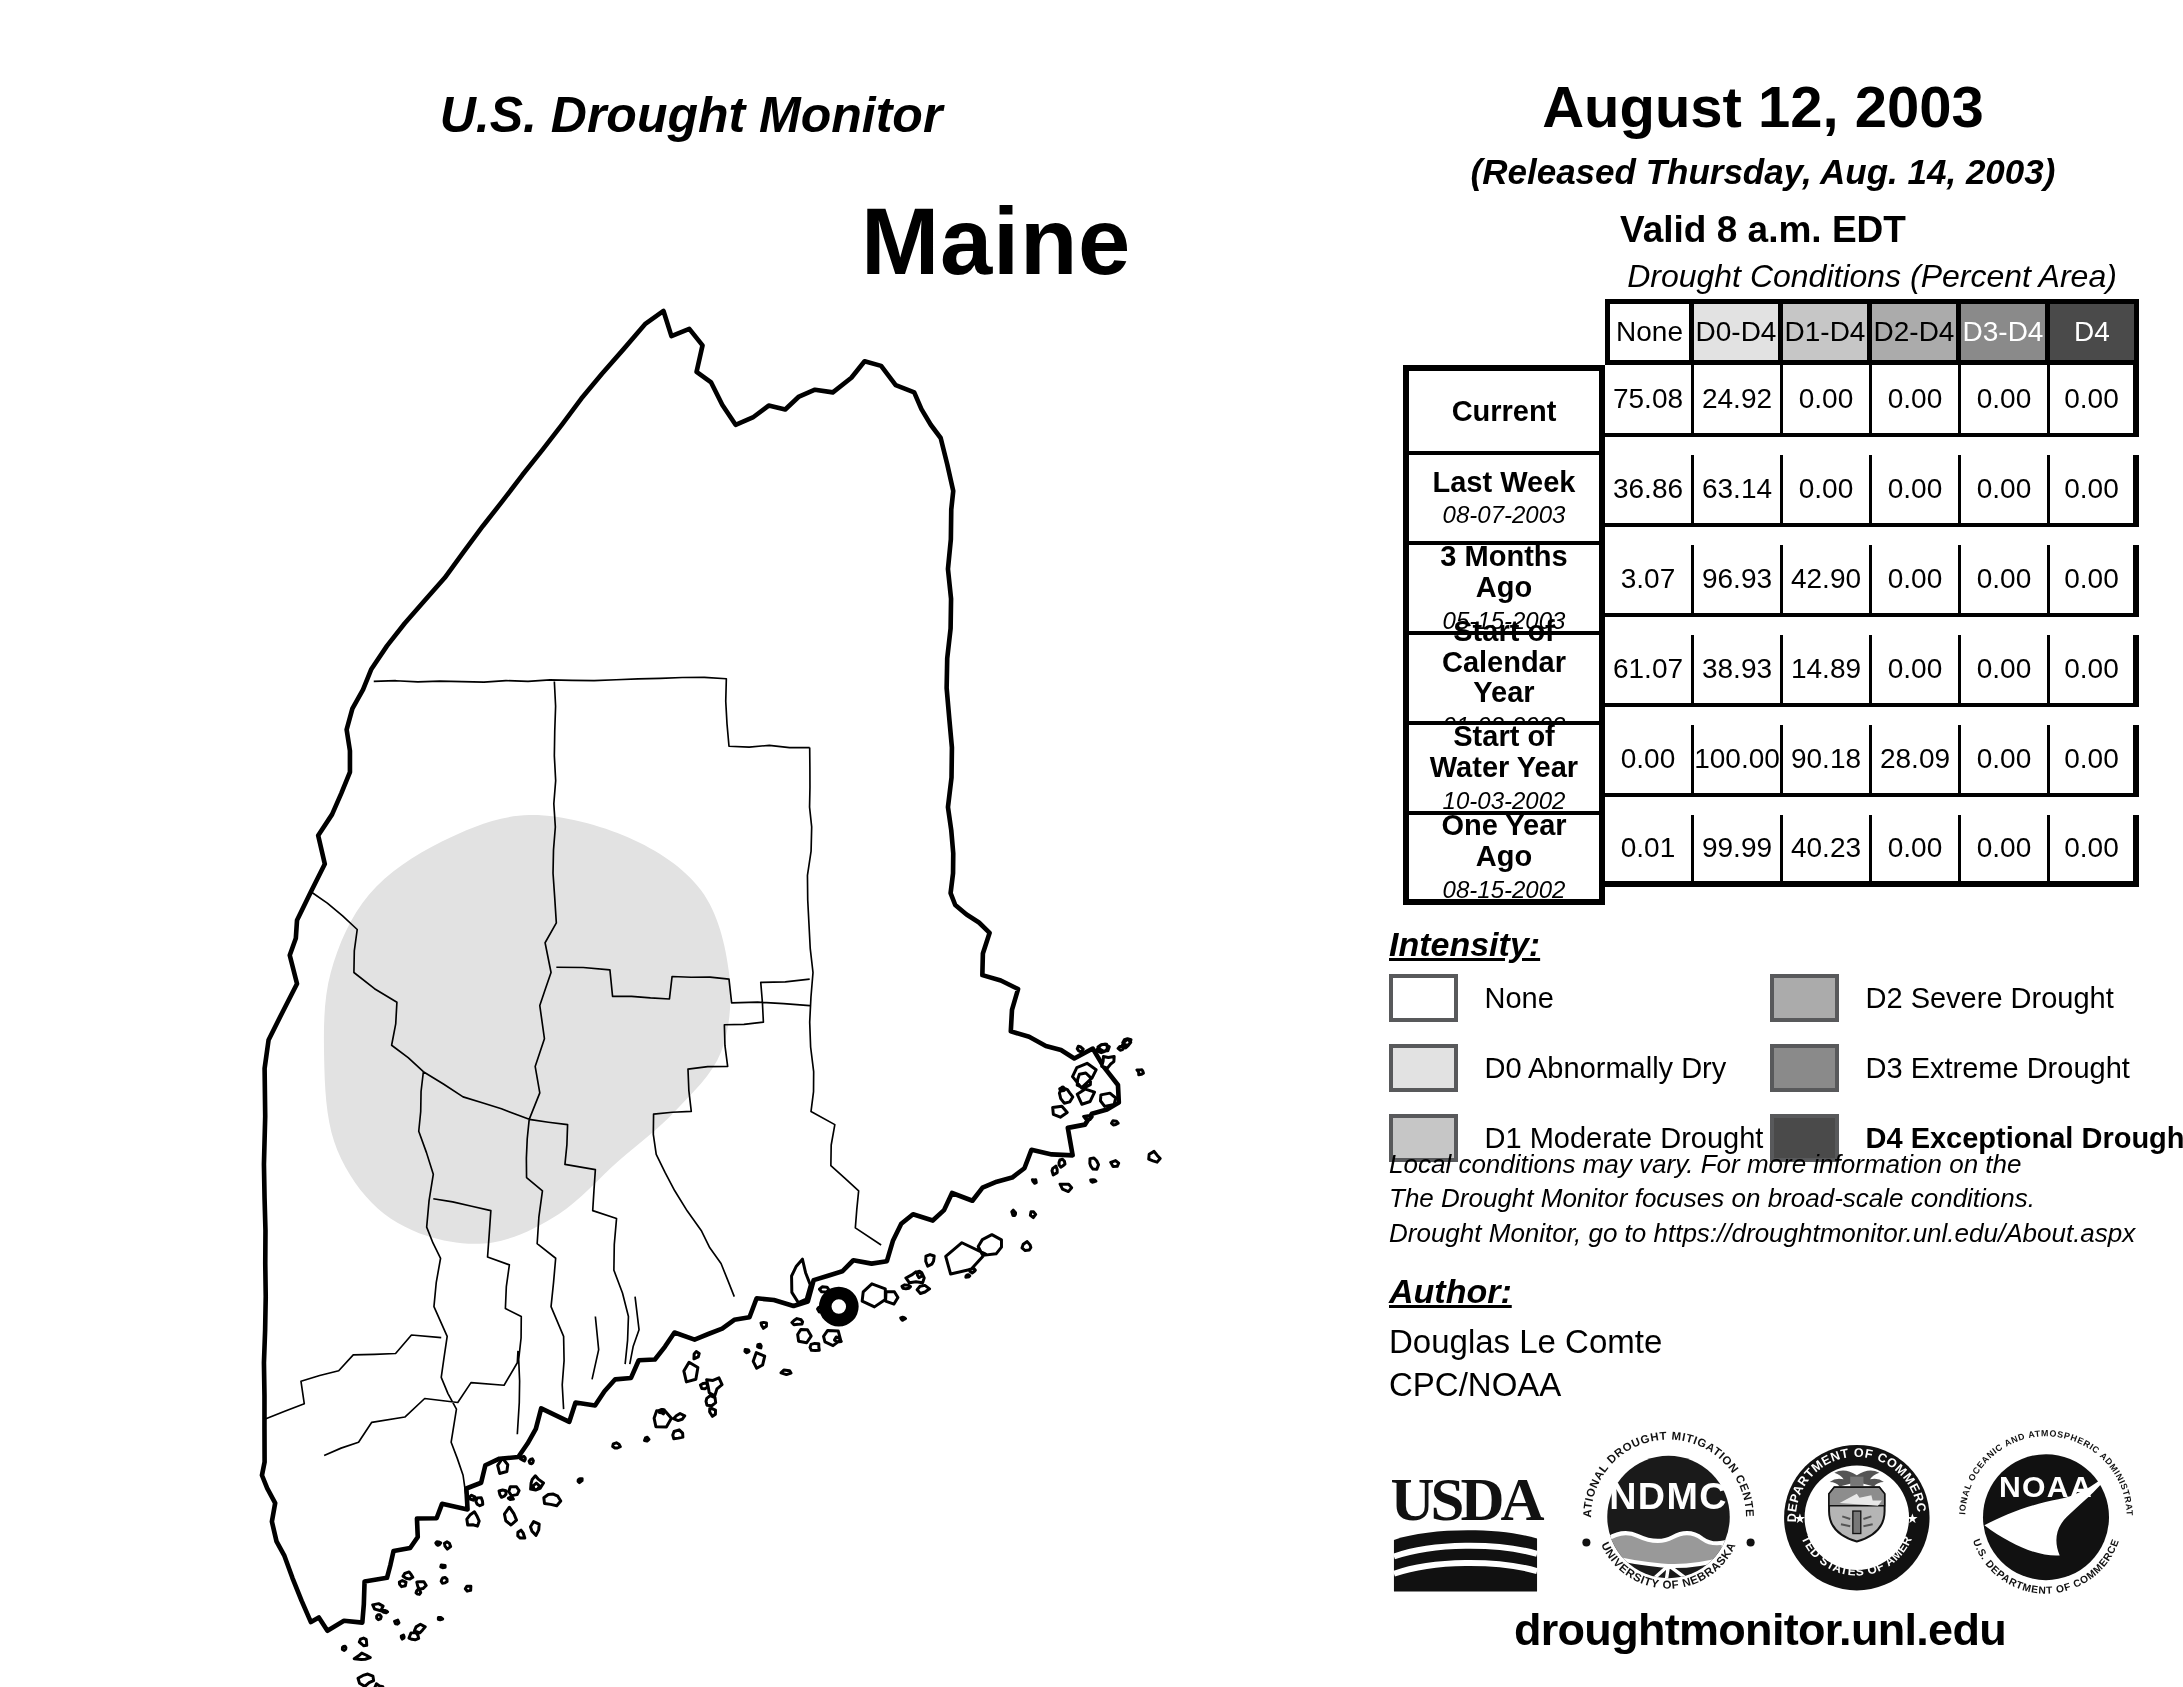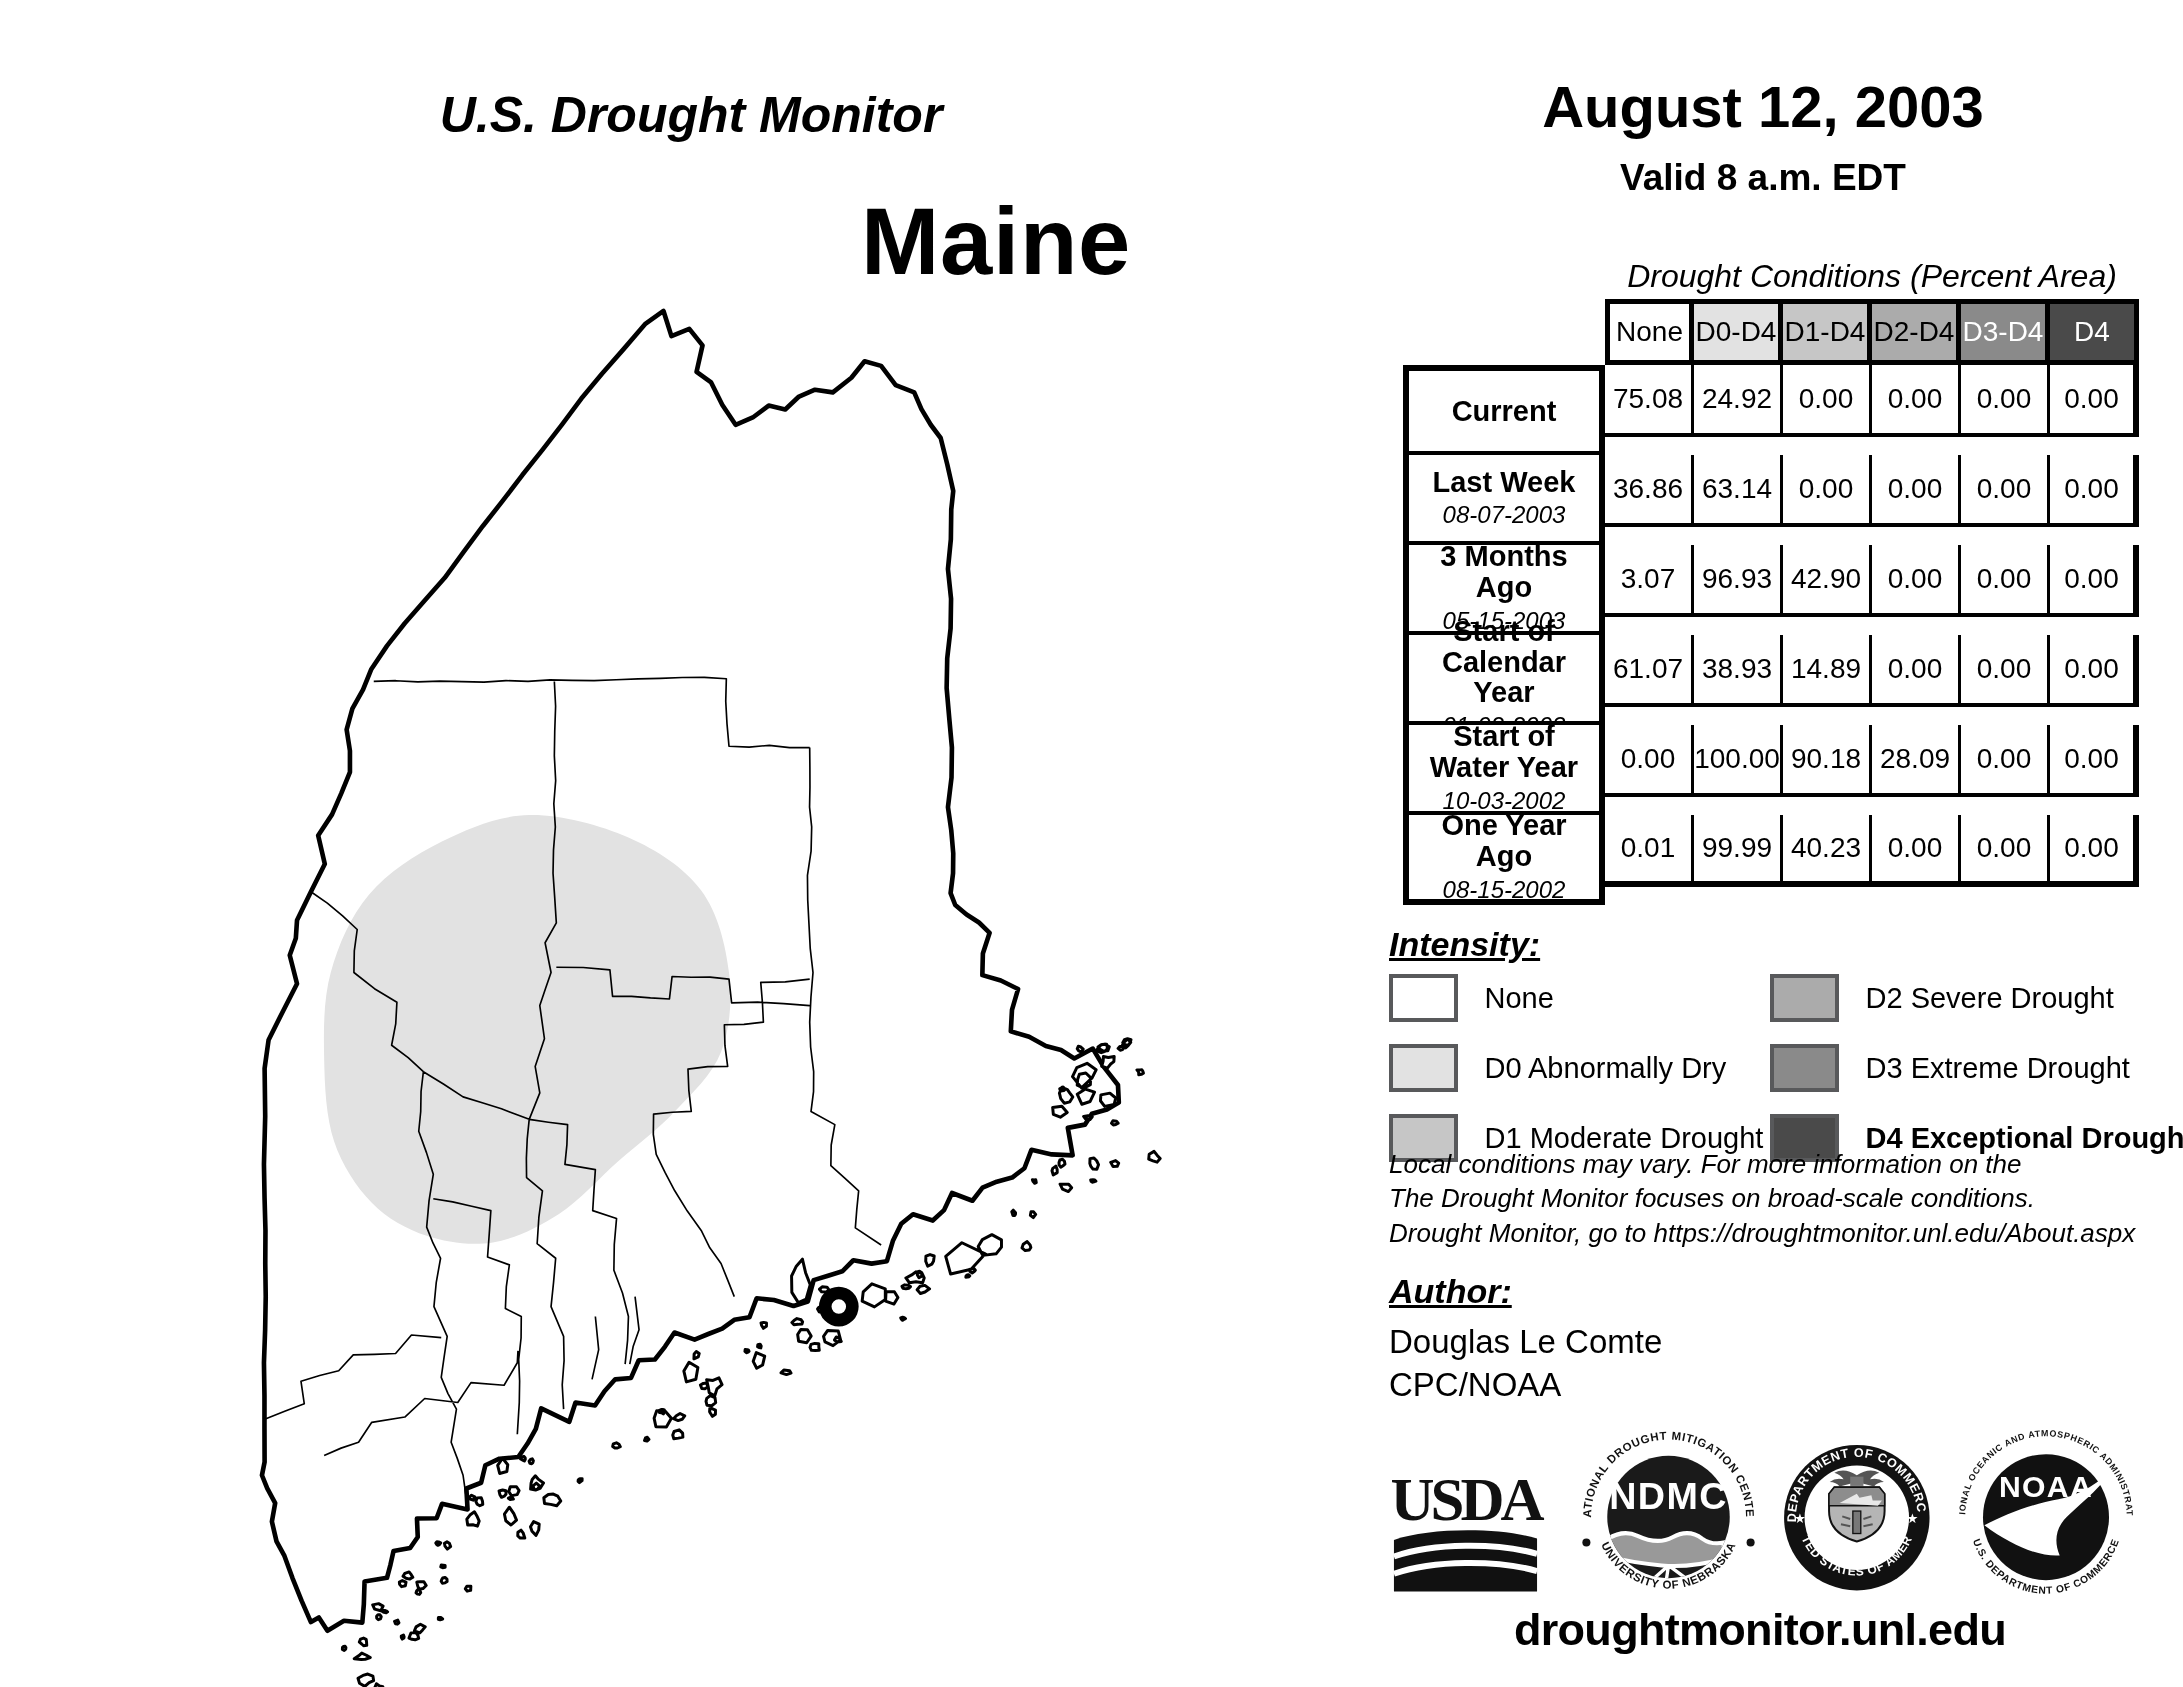--- a/index.html
+++ b/index.html
@@ -73,20 +73,21 @@
     <path d="M561.0,1012.0 L585.0,976.2 L611.6,942.4 L640.0,910.0 L672.3,873.4 L700.9,834.1 L730.0,795.0 L760.1,756.7 L789.6,718.0 L820.0,680.0 L849.8,641.5 L878.8,602.4 L910.0,565.0 L942.7,527.7 L975.0,490.0 L1003.0,470.0 L1003.0,470.0 L1015.0,508.0 L1042.0,497.0 L1062.0,522.0 L1053.0,562.0 L1075.0,578.0 L1092.0,612.0 L1112.0,642.0 L1138.0,631.0 L1162.0,613.0 L1187.0,619.0 L1207.0,600.0 L1232.0,589.0 L1259.0,593.0 L1287.0,571.0 L1307.0,546.0 L1332.0,553.0 L1354.0,582.0 L1382.0,593.0 L1392.9,618.3 L1407.0,642.0 L1422.0,662.0 L1432.0,702.0 L1441.0,742.0 L1438.0,770.0 L1438.0,770.0 L1437.4,815.1 L1433.0,860.0 L1437.7,904.9 L1437.0,950.0 L1431.9,994.9 L1431.0,1040.0 L1434.9,1085.0 L1439.0,1130.0 L1438.4,1175.2 L1433.0,1220.0 L1438.0,1254.9 L1441.0,1290.0 L1440.7,1320.1 L1437.0,1350.0 L1444.0,1368.0 L1444.0,1368.0 L1461.1,1382.3 L1479.9,1394.4 L1496.0,1410.0 L1485.8,1441.2 L1485.0,1474.0 L1512.9,1482.1 L1539.0,1495.0 L1529.8,1526.4 L1528.0,1559.0 L1555.7,1567.1 L1581.0,1581.0 L1603.9,1587.2 L1624.0,1600.0 L1652.0,1585.0 L1668.0,1612.0 L1690.0,1640.0 L1690.0,1640.0 L1691.3,1666.5 L1673.4,1677.0 L1650.6,1683.4 L1640.0,1700.0 L1614.2,1704.9 L1621.5,1746.4 L1590.0,1745.0 L1559.2,1738.1 L1548.6,1765.9 L1530.0,1780.0 L1506.8,1786.2 L1485.3,1795.2 L1470.0,1815.0 L1439.2,1803.3 L1427.1,1829.2 L1410.0,1845.0 L1380.2,1835.4 L1362.4,1849.8 L1350.0,1875.0 L1340.7,1906.4 L1317.6,1910.1 L1290.0,1905.0 L1273.3,1921.7 L1251.7,1928.5 L1230.0,1935.0 L1221.2,1967.3 L1199.6,1974.2 L1170.0,1965.0 L1143.8,1962.5 L1133.0,1991.1 L1110.0,1995.0 L1091.7,2008.4 L1070.7,2016.5 L1050.0,2025.0 L1019.6,2014.2 L1005.3,2035.5 L990.0,2055.0 L965.6,2056.2 L953.9,2082.9 L930.0,2085.0 L913.8,2103.1 L899.5,2124.6 L870.0,2120.0 L860.6,2149.2 L818.1,2128.8 L810.0,2160.0 L797.5,2182.1 L783.5,2202.5 L755.0,2205.0 L733.7,2214.9 L727.3,2241.3 L705.0,2250.0 L706.8,2281.8 L668.2,2273.2 L660.0,2295.0 L630.3,2295.4 L631.5,2323.3 L620.0,2340.0 L594.9,2344.6 L590.3,2365.0 L585.0,2385.0 L551.1,2390.6 L550.0,2425.0 L547.7,2452.8 L520.0,2450.0 L495.0,2465.0 L495.0,2465.0 L482.0,2445.0 L470.0,2452.0 L456.0,2420.0 L442.0,2385.0 L430.0,2352.0 L418.0,2330.0 L411.0,2300.0 L416.0,2272.0 L404.0,2250.0 L396.0,2230.0 L400.0,2210.0 L400.0,2210.0 L399.8,2160.0 L399.8,2110.0 L399.0,2060.0 L400.8,2010.0 L401.7,1960.0 L401.0,1910.0 L401.3,1860.0 L399.9,1810.0 L399.0,1760.0 L400.9,1687.5 L400.0,1615.0 L400.0,1615.0 L406.0,1572.0 L427.0,1530.0 L449.0,1487.0 L438.0,1444.0 L447.2,1418.3 L449.0,1391.0 L470.0,1348.0 L491.0,1306.0 L481.0,1263.0 L502.0,1231.0 L515.9,1199.2 L529.0,1167.0 L529.0,1134.8 L524.0,1103.0 L532.7,1071.2 L548.8,1042.4 L561.0,1012.0 Z" fill="none" stroke="#000" stroke-width="7" stroke-linejoin="round"></path>
     <path d="M1031.9,2166.4 L1032.3,2172.4 L1025.6,2173.9 L1018.6,2174.9 L1017.0,2169.2 L1019.0,2163.8 L1026.7,2161.4 ZM1238.5,1983.3 L1237.4,1981.4 L1235.9,1978.7 L1238.0,1975.9 L1241.5,1976.3 L1243.9,1978.8 L1244.1,1982.5 L1240.7,1983.3 ZM545.0,2477.7 L549.5,2476.2 L553.6,2478.0 L554.1,2482.2 L554.4,2487.1 L549.6,2487.7 L546.8,2485.1 L543.2,2482.3 ZM1152.8,2063.4 L1143.9,2068.3 L1138.6,2057.8 L1143.3,2044.5 L1156.0,2050.0 ZM1077.2,2129.6 L1081.6,2131.5 L1081.5,2137.7 L1077.0,2140.9 L1074.2,2136.7 L1072.7,2133.9 L1073.0,2128.9 ZM1596.1,1762.7 L1598.1,1767.9 L1598.2,1772.5 L1592.1,1775.9 L1590.3,1769.7 L1591.4,1766.1 ZM1261.4,2025.6 L1264.1,2021.0 L1269.2,2022.9 L1271.7,2027.7 L1265.5,2028.8 ZM875.9,2241.1 L873.9,2239.3 L874.1,2236.9 L875.5,2235.7 L877.1,2235.4 L880.0,2235.2 L879.9,2238.1 L878.0,2239.5 ZM1052.6,2043.0 L1057.0,2045.8 L1055.6,2051.2 L1049.0,2054.0 L1049.3,2046.6 ZM1749.2,1756.7 L1742.9,1754.7 L1736.5,1752.1 L1737.2,1744.8 L1744.6,1740.4 L1749.4,1746.5 L1753.8,1751.3 ZM1241.9,1952.6 L1238.8,1948.8 L1242.9,1945.2 L1250.2,1945.8 L1252.9,1949.5 L1249.3,1953.1 ZM929.5,2188.7 L926.2,2186.4 L927.1,2182.7 L931.8,2180.9 L935.7,2183.2 L937.7,2186.9 L933.4,2188.8 ZM805.8,2246.2 L810.8,2241.9 L815.9,2246.3 L812.6,2251.1 L807.8,2252.1 ZM632.9,2476.6 L627.6,2478.7 L622.7,2478.0 L618.3,2476.1 L619.6,2472.7 L621.4,2468.3 L628.7,2467.8 L631.8,2472.2 ZM582.5,2434.5 L584.3,2435.3 L585.9,2436.5 L583.8,2437.9 L580.6,2437.3 L578.3,2436.2 L578.5,2434.3 ZM1374.0,1947.4 L1369.5,1948.2 L1364.8,1947.2 L1363.5,1944.4 L1367.5,1942.2 L1372.7,1942.8 L1376.3,1944.9 ZM1073.6,2109.5 L1080.8,2112.6 L1081.9,2120.2 L1075.9,2124.9 L1068.7,2124.2 L1067.3,2118.3 L1068.4,2113.7 ZM521.7,2488.4 L522.9,2490.4 L522.6,2492.9 L520.4,2494.9 L517.6,2493.3 L517.7,2490.3 L519.4,2488.8 ZM1368.8,1993.2 L1366.5,1994.2 L1364.4,1995.8 L1362.5,1994.0 L1361.6,1992.0 L1364.5,1991.1 L1367.0,1991.8 ZM759.8,2252.4 L764.8,2253.4 L764.9,2258.8 L762.2,2261.7 L758.2,2263.4 L755.7,2259.5 L754.4,2253.8 ZM1529.5,1831.7 L1531.7,1829.2 L1533.9,1831.8 L1535.2,1833.2 L1535.0,1835.5 L1533.6,1837.5 L1531.2,1837.3 L1530.5,1834.7 ZM1147.3,2036.8 L1145.2,2035.6 L1145.6,2032.7 L1149.0,2031.8 L1150.7,2034.5 L1150.1,2037.5 ZM578.8,2549.7 L578.9,2555.9 L574.2,2558.5 L570.0,2558.5 L564.9,2556.2 L566.8,2550.5 L569.0,2545.1 L573.7,2548.4 ZM1000.0,2135.6 L996.8,2135.1 L996.9,2131.9 L999.5,2130.7 L1001.7,2130.5 L1004.3,2131.4 L1003.9,2134.1 L1003.0,2137.3 ZM843.2,2261.6 L847.7,2269.0 L841.6,2276.2 L832.4,2274.0 L823.1,2272.6 L822.1,2264.1 L828.8,2259.1 L836.4,2258.5 ZM1384.4,1922.5 L1393.9,1924.8 L1397.1,1931.7 L1394.7,1939.0 L1384.6,1937.5 L1374.7,1939.0 L1369.4,1931.8 L1378.2,1927.2 ZM1237.8,2036.1 L1238.5,2040.9 L1232.4,2041.3 L1226.6,2041.2 L1224.5,2036.8 L1226.0,2032.2 L1231.5,2030.7 L1237.8,2031.2 ZM978.6,2172.6 L981.0,2175.8 L978.1,2178.4 L974.3,2177.6 L975.7,2173.6 ZM1558.6,1831.7 L1562.5,1831.8 L1565.6,1835.7 L1562.0,1840.6 L1557.6,1837.1 ZM1686.8,1699.8 L1683.0,1700.5 L1680.2,1697.8 L1682.4,1694.2 L1687.8,1694.9 L1690.3,1697.9 ZM1131.5,2041.0 L1132.3,2042.8 L1130.7,2044.0 L1128.3,2044.8 L1126.1,2042.9 L1126.5,2039.8 L1129.7,2040.2 ZM814.4,2312.7 L810.3,2320.9 L804.2,2314.6 L801.9,2307.9 L806.7,2300.1 L815.1,2304.0 ZM1219.4,2029.7 L1207.3,2027.5 L1205.8,2017.2 L1210.6,2009.6 L1220.6,2010.0 L1226.2,2019.6 ZM1606.2,1752.3 L1609.1,1755.4 L1609.9,1759.7 L1606.9,1762.1 L1603.5,1764.4 L1601.0,1760.9 L1600.9,1757.2 L1602.2,1753.5 ZM1055.0,2067.2 L1051.9,2084.9 L1037.6,2088.9 L1033.8,2072.5 L1041.6,2059.1 ZM669.1,2447.3 L665.4,2448.6 L662.6,2447.8 L662.7,2445.1 L666.3,2444.9 ZM629.0,2459.2 L635.5,2455.3 L642.8,2459.2 L638.9,2463.8 L634.5,2468.4 L626.5,2465.1 ZM715.3,2267.6 L710.6,2265.9 L709.7,2262.9 L712.8,2260.2 L717.6,2262.7 ZM1180.6,2075.3 L1184.9,2071.0 L1193.7,2072.0 L1195.7,2075.5 L1188.8,2077.9 ZM768.5,2264.7 L771.3,2263.3 L774.3,2263.5 L776.1,2266.0 L771.2,2266.6 ZM787.6,2313.0 L791.0,2317.6 L793.3,2324.9 L786.4,2324.9 L782.7,2321.7 L782.9,2316.2 ZM1464.4,1930.0 L1462.7,1930.5 L1460.0,1930.6 L1460.4,1928.6 L1461.8,1927.4 L1464.3,1926.9 L1465.9,1928.6 ZM1390.1,1921.5 L1393.5,1923.8 L1393.5,1929.1 L1389.2,1931.3 L1386.8,1927.2 L1386.2,1922.6 ZM1014.9,2143.9 L1007.4,2157.2 L991.5,2156.6 L988.8,2143.7 L992.7,2132.6 L1005.7,2133.4 ZM1405.9,1896.4 L1412.2,1898.6 L1411.3,1906.0 L1408.6,1910.9 L1402.4,1914.0 L1399.4,1906.6 L1399.7,1898.8 ZM801.1,2212.1 L799.8,2208.7 L801.9,2206.2 L804.6,2205.2 L806.3,2208.0 L805.5,2210.9 L803.7,2212.7 ZM1158.6,2004.9 L1154.0,2007.9 L1151.4,2003.7 L1150.4,1999.7 L1154.3,1998.9 L1158.7,1999.7 ZM1549.8,1890.3 L1544.9,1886.3 L1546.8,1880.8 L1552.8,1876.8 L1557.2,1881.9 L1558.3,1885.6 L1555.9,1889.6 ZM1560.7,1783.3 L1563.5,1783.8 L1565.7,1783.3 L1566.1,1785.3 L1566.5,1787.7 L1564.0,1788.6 L1562.5,1786.9 L1561.5,1785.7 ZM548.7,2532.6 L556.0,2530.5 L563.7,2533.6 L564.8,2540.5 L558.0,2543.5 L551.5,2549.2 L543.5,2544.5 L541.2,2536.9 ZM1386.4,1949.6 L1390.8,1944.3 L1398.2,1943.0 L1405.2,1948.2 L1398.3,1953.0 L1391.4,1955.2 ZM1653.7,1750.4 L1657.8,1754.6 L1660.6,1760.5 L1658.1,1767.4 L1652.2,1767.2 L1649.1,1763.1 L1647.5,1758.7 L1647.7,1751.4 ZM1022.4,2140.0 L1028.0,2136.7 L1035.1,2140.3 L1031.2,2145.4 L1025.1,2147.4 L1018.1,2144.5 ZM1652.2,1783.3 L1655.0,1783.7 L1656.7,1785.5 L1653.7,1786.5 L1651.1,1787.0 L1649.4,1785.6 L1648.8,1783.7 ZM668.8,2393.2 L666.9,2390.2 L667.8,2387.7 L669.2,2385.4 L672.8,2384.5 L675.7,2387.0 L675.9,2390.6 L672.7,2392.7 ZM1615.5,1790.2 L1620.0,1795.3 L1615.0,1801.2 L1606.2,1797.5 L1602.5,1790.0 ZM1338.7,1966.9 L1339.4,1952.1 L1352.0,1952.6 L1357.4,1961.2 L1351.4,1971.3 ZM1686.4,1754.3 L1691.1,1758.1 L1688.9,1763.1 L1682.6,1763.4 L1679.1,1756.9 ZM1065.6,2099.3 L1060.9,2098.8 L1058.8,2093.5 L1063.2,2091.2 L1067.7,2090.7 L1070.6,2096.3 ZM1083.8,2099.5 L1080.5,2109.9 L1072.1,2105.2 L1070.6,2096.3 L1068.2,2085.6 L1077.8,2086.7 L1086.8,2082.8 L1091.5,2093.0 ZM569.3,2443.1 L571.3,2440.9 L574.4,2441.0 L576.3,2443.8 L575.1,2447.2 L571.9,2448.4 L569.5,2446.1 ZM1213.3,1998.1 L1212.3,2001.3 L1206.5,2001.9 L1200.2,2002.4 L1197.1,1999.1 L1200.2,1996.2 L1204.7,1993.2 L1211.1,1995.0 ZM546.0,2508.5 L535.4,2507.4 L542.1,2503.0 L546.9,2498.8 L553.9,2502.1 L559.7,2505.6 L552.1,2508.1 ZM600.7,2455.1 L597.8,2454.5 L596.4,2450.8 L601.3,2449.0 L603.1,2453.0 ZM711.5,2404.0 L706.2,2405.2 L703.4,2401.6 L705.7,2397.7 L711.8,2397.7 ZM1465.3,1919.0 L1469.3,1918.0 L1472.6,1917.9 L1474.4,1920.1 L1472.7,1922.1 L1469.6,1924.2 L1466.3,1922.1 ZM631.2,2409.7 L628.9,2407.8 L629.8,2404.9 L631.1,2403.2 L633.0,2403.3 L635.0,2404.4 L636.0,2407.5 L634.0,2410.1 ZM773.1,2260.8 L769.1,2254.5 L771.4,2247.3 L780.8,2247.4 L784.7,2253.3 L781.8,2259.3 ZM809.3,2230.8 L814.1,2236.3 L821.6,2241.8 L816.4,2249.9 L809.6,2252.4 L802.1,2250.9 L802.8,2242.1 L804.5,2236.4 ZM721.2,2264.2 L727.5,2263.9 L729.4,2269.2 L729.8,2274.0 L725.3,2276.1 L721.4,2273.8 L719.4,2269.8 ZM658.8,2332.4 L660.4,2330.6 L663.0,2330.8 L666.2,2332.2 L664.3,2334.8 L661.8,2335.9 L659.9,2334.3 ZM705.7,2296.4 L710.4,2290.2 L717.2,2285.3 L721.6,2292.9 L724.4,2299.2 L721.8,2306.9 L714.8,2304.9 L707.0,2305.3 ZM666.3,2368.5 L667.1,2365.7 L672.9,2366.5 L672.9,2369.1 L669.1,2369.8 ZM793.9,2203.5 L794.1,2205.9 L792.7,2208.5 L790.2,2207.1 L787.0,2205.5 L788.9,2202.4 L791.9,2201.4 ZM608.2,2389.2 L613.8,2391.5 L612.8,2397.0 L607.0,2398.4 L604.1,2395.0 L603.7,2391.4 ZM639.4,2401.3 L633.4,2402.3 L631.3,2397.0 L630.1,2391.5 L635.6,2390.8 L640.8,2391.0 L644.3,2396.7 ZM612.0,2378.3 L618.4,2376.1 L621.7,2380.3 L624.0,2384.2 L619.2,2387.0 L613.8,2385.8 L609.2,2382.7 ZM759.7,2204.3 L767.6,2214.2 L766.2,2224.4 L755.3,2227.3 L752.3,2215.2 ZM608.1,2477.7 L606.7,2475.3 L606.6,2473.1 L609.9,2471.5 L610.9,2474.3 L610.6,2476.0 ZM676.2,2341.7 L672.7,2337.2 L671.9,2332.8 L675.7,2330.7 L679.3,2332.7 L681.2,2337.9 ZM772.5,2305.2 L764.6,2298.8 L762.5,2288.6 L770.0,2278.3 L777.0,2288.5 L780.8,2297.9 ZM563.4,2425.9 L572.3,2424.1 L579.1,2427.9 L575.7,2434.8 L566.3,2432.3 ZM1608.8,1667.6 L1603.5,1660.6 L1601.5,1652.5 L1605.4,1643.7 L1613.6,1647.0 L1617.0,1651.9 L1621.7,1658.1 L1617.3,1665.5 ZM1647.8,1692.2 L1640.6,1691.1 L1638.1,1687.6 L1644.5,1686.6 L1651.2,1688.1 ZM1699.8,1574.8 L1704.3,1570.6 L1709.3,1575.5 L1705.7,1580.2 L1701.6,1584.1 L1696.8,1579.7 ZM1602.9,1688.8 L1592.3,1684.6 L1591.3,1674.0 L1605.2,1672.2 L1613.3,1681.6 ZM1674.1,1614.5 L1665.5,1611.7 L1667.6,1603.8 L1668.0,1597.1 L1675.4,1598.5 L1684.3,1596.9 L1683.8,1604.8 L1679.0,1608.4 ZM1648.0,1665.0 L1635.5,1669.2 L1628.4,1654.0 L1640.7,1646.2 L1654.6,1650.9 ZM1659.8,1582.7 L1664.6,1579.3 L1670.8,1578.5 L1676.9,1582.2 L1674.7,1588.4 L1667.7,1588.8 L1663.8,1586.5 ZM1725.4,1623.9 L1721.4,1624.7 L1721.3,1620.8 L1718.7,1617.2 L1723.4,1617.2 L1726.2,1617.1 L1727.7,1619.3 L1728.5,1622.3 ZM1603.4,1649.3 L1602.0,1645.9 L1606.8,1643.0 L1610.4,1646.2 L1608.4,1648.5 ZM1705.8,1579.9 L1701.3,1579.3 L1697.2,1576.1 L1699.7,1571.6 L1704.4,1570.1 L1709.7,1571.6 L1708.1,1576.4 ZM1692.8,1581.9 L1695.9,1581.8 L1699.4,1582.0 L1698.3,1584.7 L1696.9,1586.5 L1693.4,1587.5 L1690.2,1584.8 ZM1631.7,1623.7 L1641.4,1622.0 L1648.6,1629.0 L1648.3,1639.6 L1638.1,1644.8 L1628.4,1640.2 L1629.1,1631.3 ZM1665.7,1578.7 L1672.8,1578.3 L1674.2,1584.7 L1670.7,1589.1 L1664.7,1591.2 L1657.3,1588.0 L1661.6,1581.9 ZM1634.0,1582.7 L1637.5,1585.7 L1634.7,1590.4 L1630.3,1588.1 L1628.4,1585.3 L1630.0,1581.5 ZM1489.4,1895.3 L1468.0,1918.6 L1437.0,1925.8 L1429.6,1899.0 L1454.1,1878.5 ZM1478.7,1884.2 L1485.0,1873.8 L1499.4,1866.3 L1513.9,1874.2 L1513.9,1885.2 L1505.8,1895.3 L1485.6,1897.6 ZM1321.9,1975.5 L1303.3,1966.7 L1304.9,1952.7 L1318.0,1940.6 L1338.3,1948.4 L1338.3,1964.4 ZM1244.9,2019.9 L1251.2,2011.1 L1267.2,2012.0 L1270.7,2025.2 L1259.3,2034.1 L1247.1,2028.5 ZM1197.0,1953.5 L1196.6,1928.8 L1203.8,1914.0 L1213.0,1903.4 L1217.8,1923.8 L1224.8,1941.8 L1218.6,1963.9 L1206.8,1969.1 ZM1650.9,1629.4 L1634.9,1644.5 L1621.3,1627.4 L1627.8,1613.8 L1643.3,1607.3 L1657.0,1617.1 ZM1684.2,1669.3 L1669.9,1672.4 L1663.5,1663.9 L1664.2,1655.0 L1677.8,1652.4 L1686.7,1659.7 Z" fill="#ffffff" stroke="#000" stroke-width="4.5" stroke-linejoin="round"></path>
     <path d="M 1238,1975 a 30,30 0 1 0 60,0 a 30,30 0 1 0 -60,0 Z M 1257,1975 a 11,11 0 1 1 22,0 a 11,11 0 1 1 -22,0 Z" fill="#000" fill-rule="evenodd"></path>
   </svg>
 
 <div class="abs" id="main-title">U.S. Drought Monitor</div>
 <div class="abs" id="state-title">Maine</div>
 
 <div class="abs" id="date-block">
   <div id="date-main">August 12, 2003</div>
+  <div id="date-released">(Released Thursday, Aug. 14, 2003)</div>
   <div id="date-valid">Valid 8 a.m. EDT</div>
 </div>
 
 <div class="abs" id="table-title">Drought Conditions (Percent Area)</div>
 <div class="abs" id="dm-table">
     <div class="hblank"></div>
     <div class="hcell first" style="background: rgb(255, 255, 255); color: rgb(0, 0, 0);">None</div>
     <div class="hcell" style="background: rgb(226, 226, 226); color: rgb(0, 0, 0);">D0-D4</div>
     <div class="hcell" style="background: rgb(198, 198, 198); color: rgb(0, 0, 0);">D1-D4</div>
     <div class="hcell" style="background: rgb(171, 171, 171); color: rgb(0, 0, 0);">D2-D4</div>

